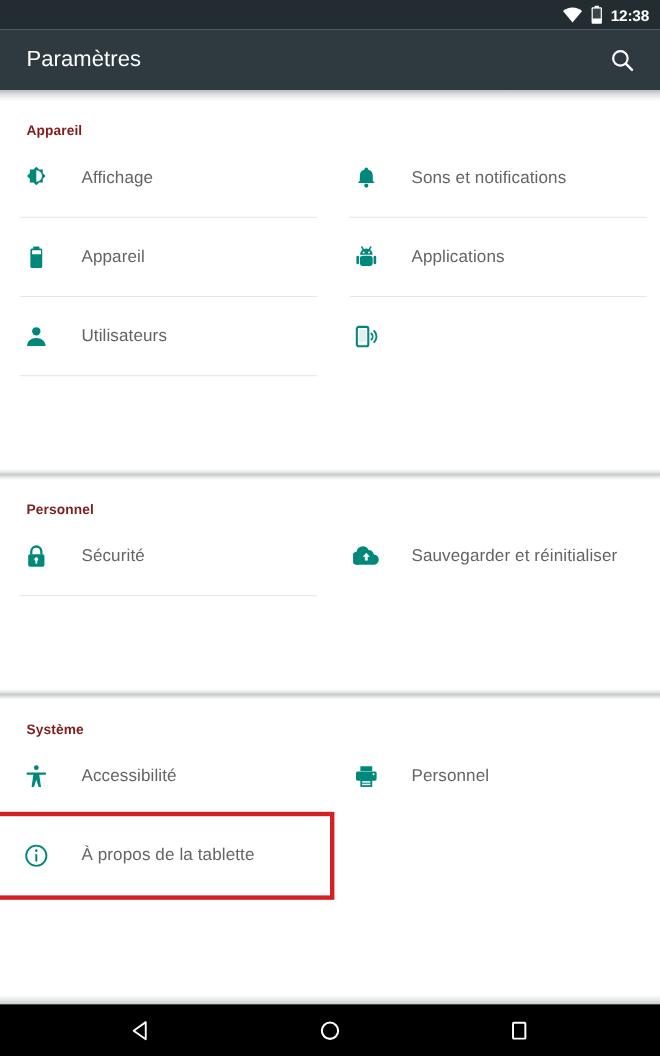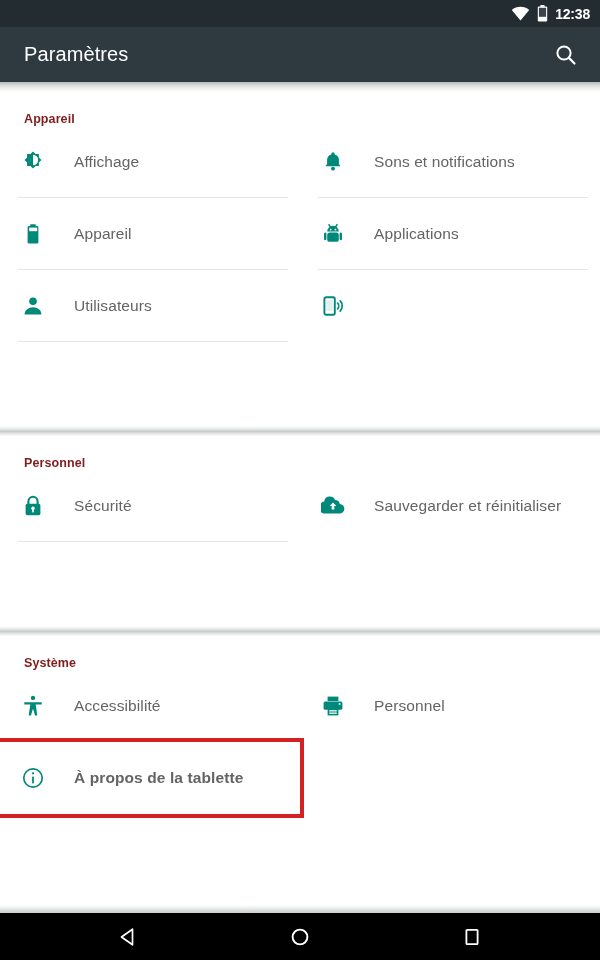--- a/index.html
+++ b/index.html
@@ -82,21 +82,20 @@
     margin-left: 26px;
     font-size: 15.5px;
     color: #646464;
     letter-spacing: 0.1px;
     white-space: nowrap;
   }
   .cell.highlight {
     outline: 4px solid #d32020;
     outline-offset: 0px;
     z-index: 5;
-    font-weight: bold;
   }
 
   
   .nav-bar {
     position: absolute; left: 0; bottom: 0; width: 600px; height: 47px;
     background: #000000;
     display: flex; align-items: center; justify-content: center;
     gap: 124px;
   }
   .nav-btn { width: 48px; height: 47px; display: flex; align-items: center; justify-content: center; }

